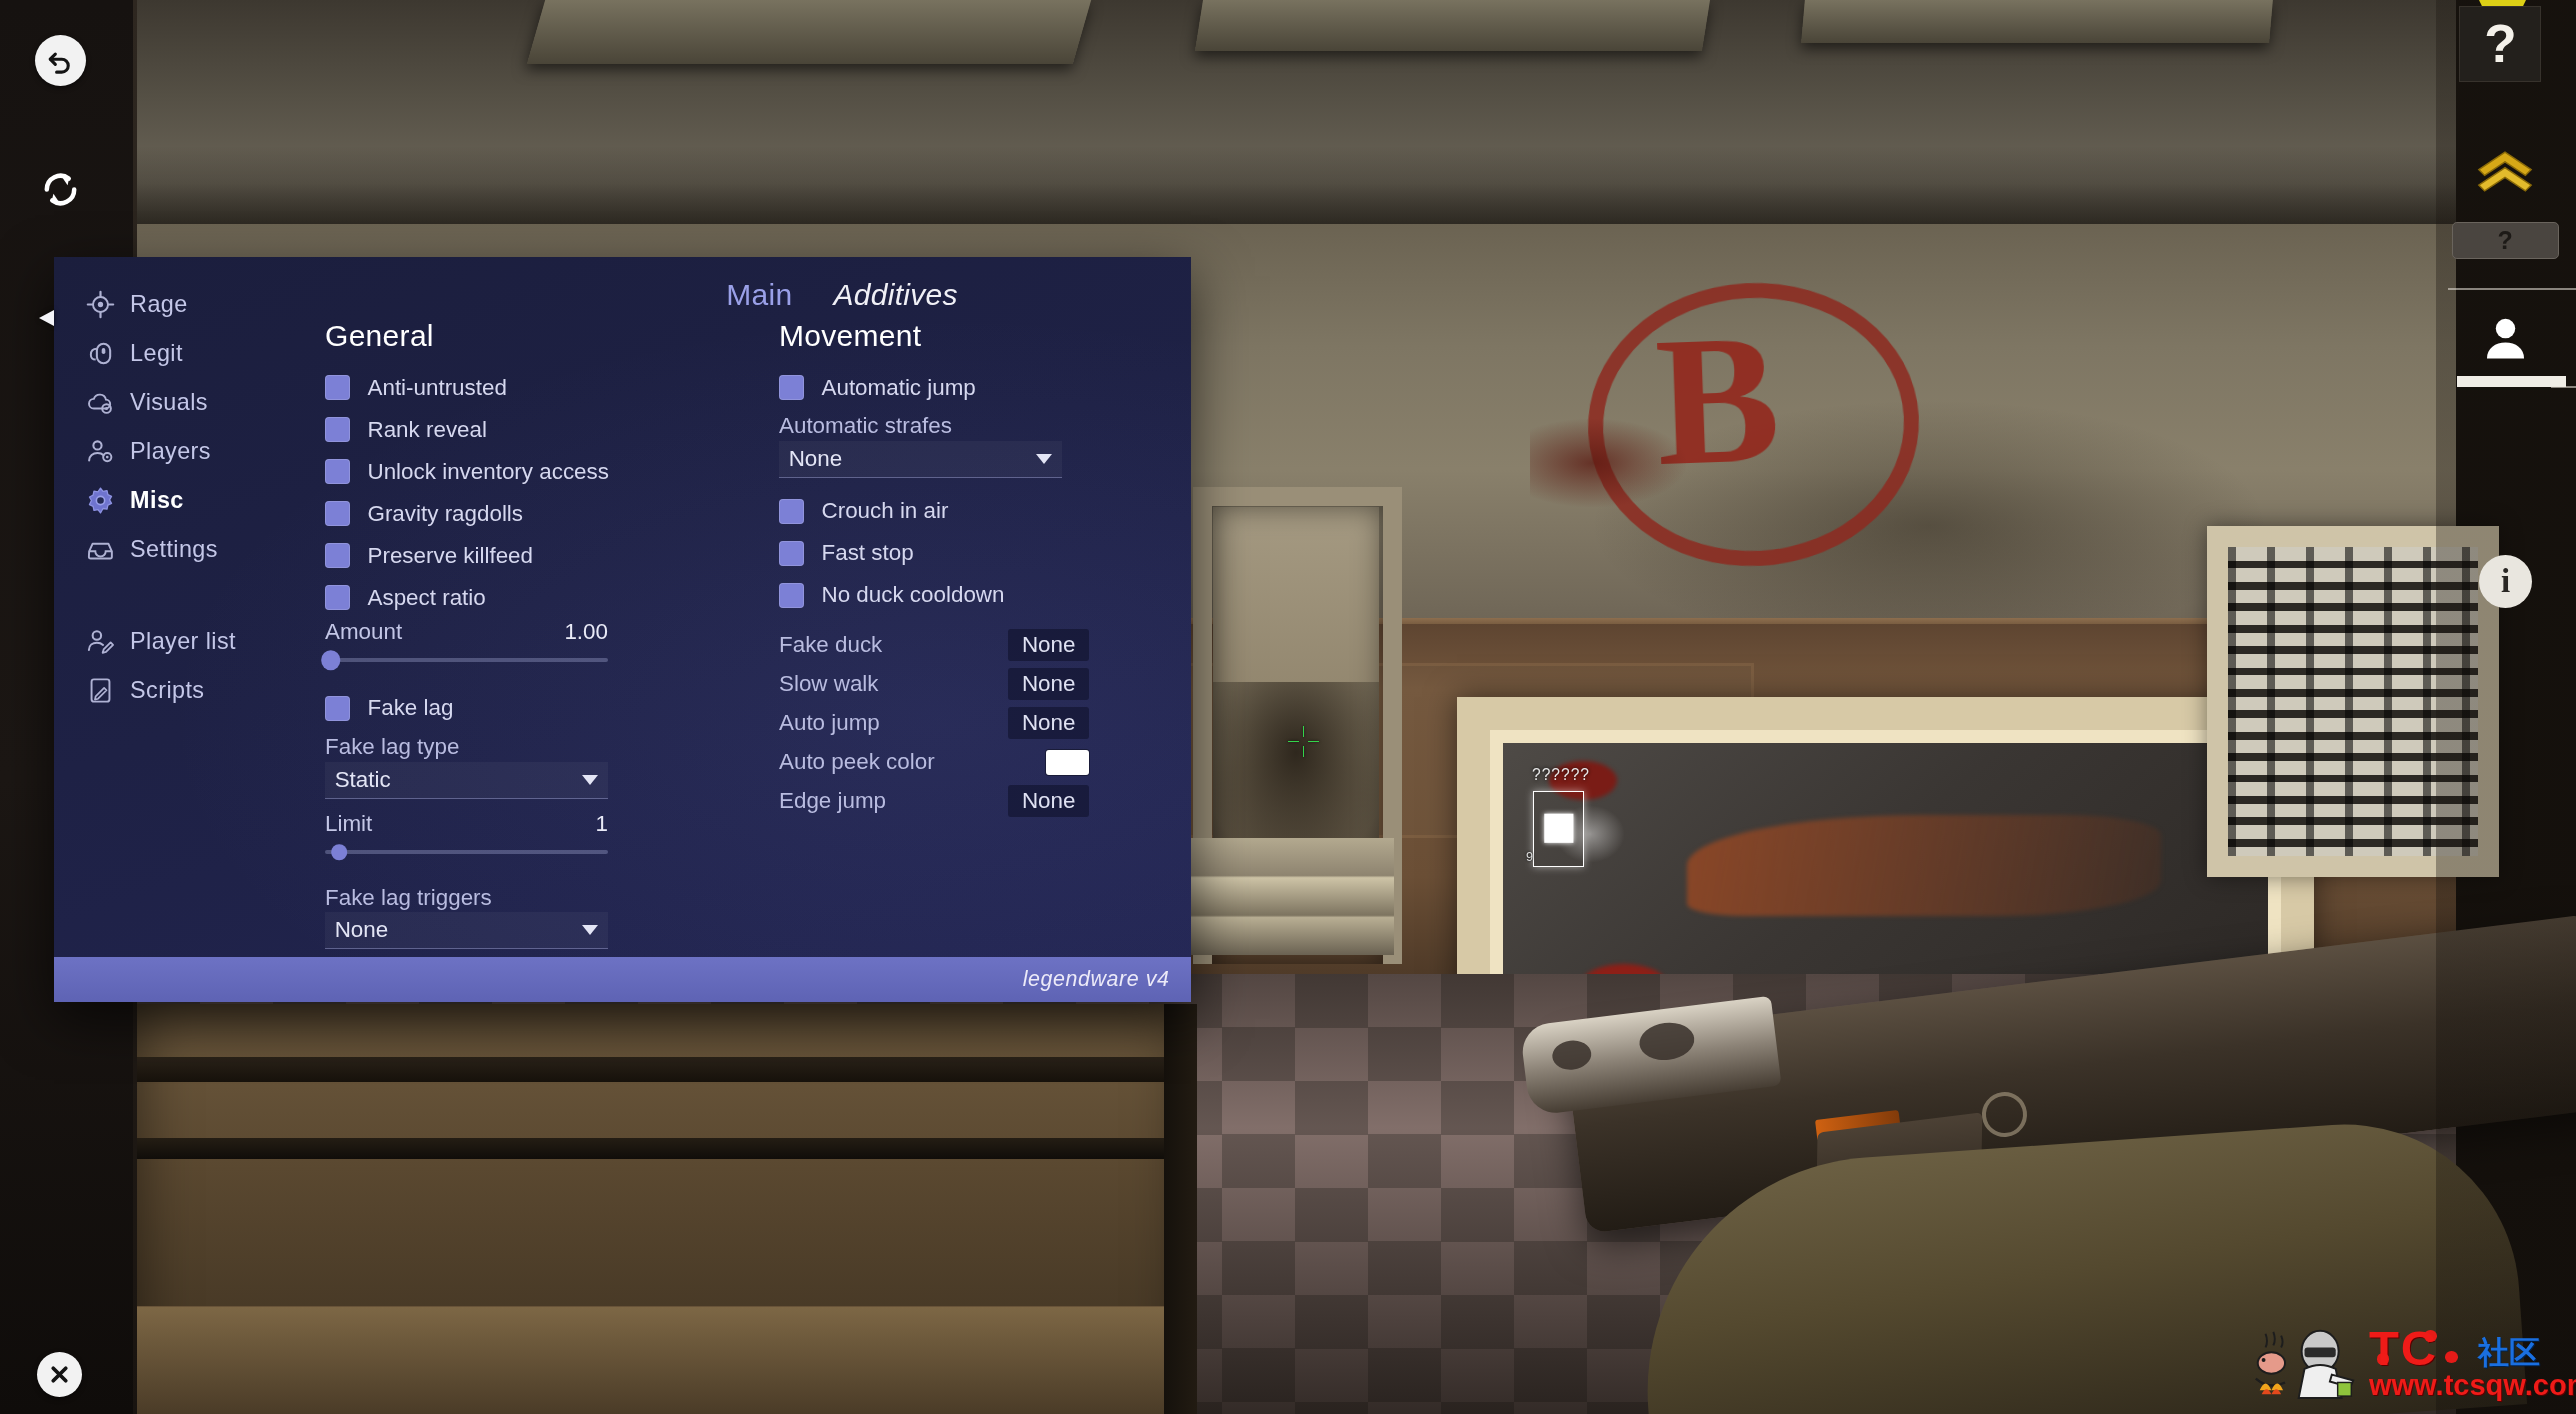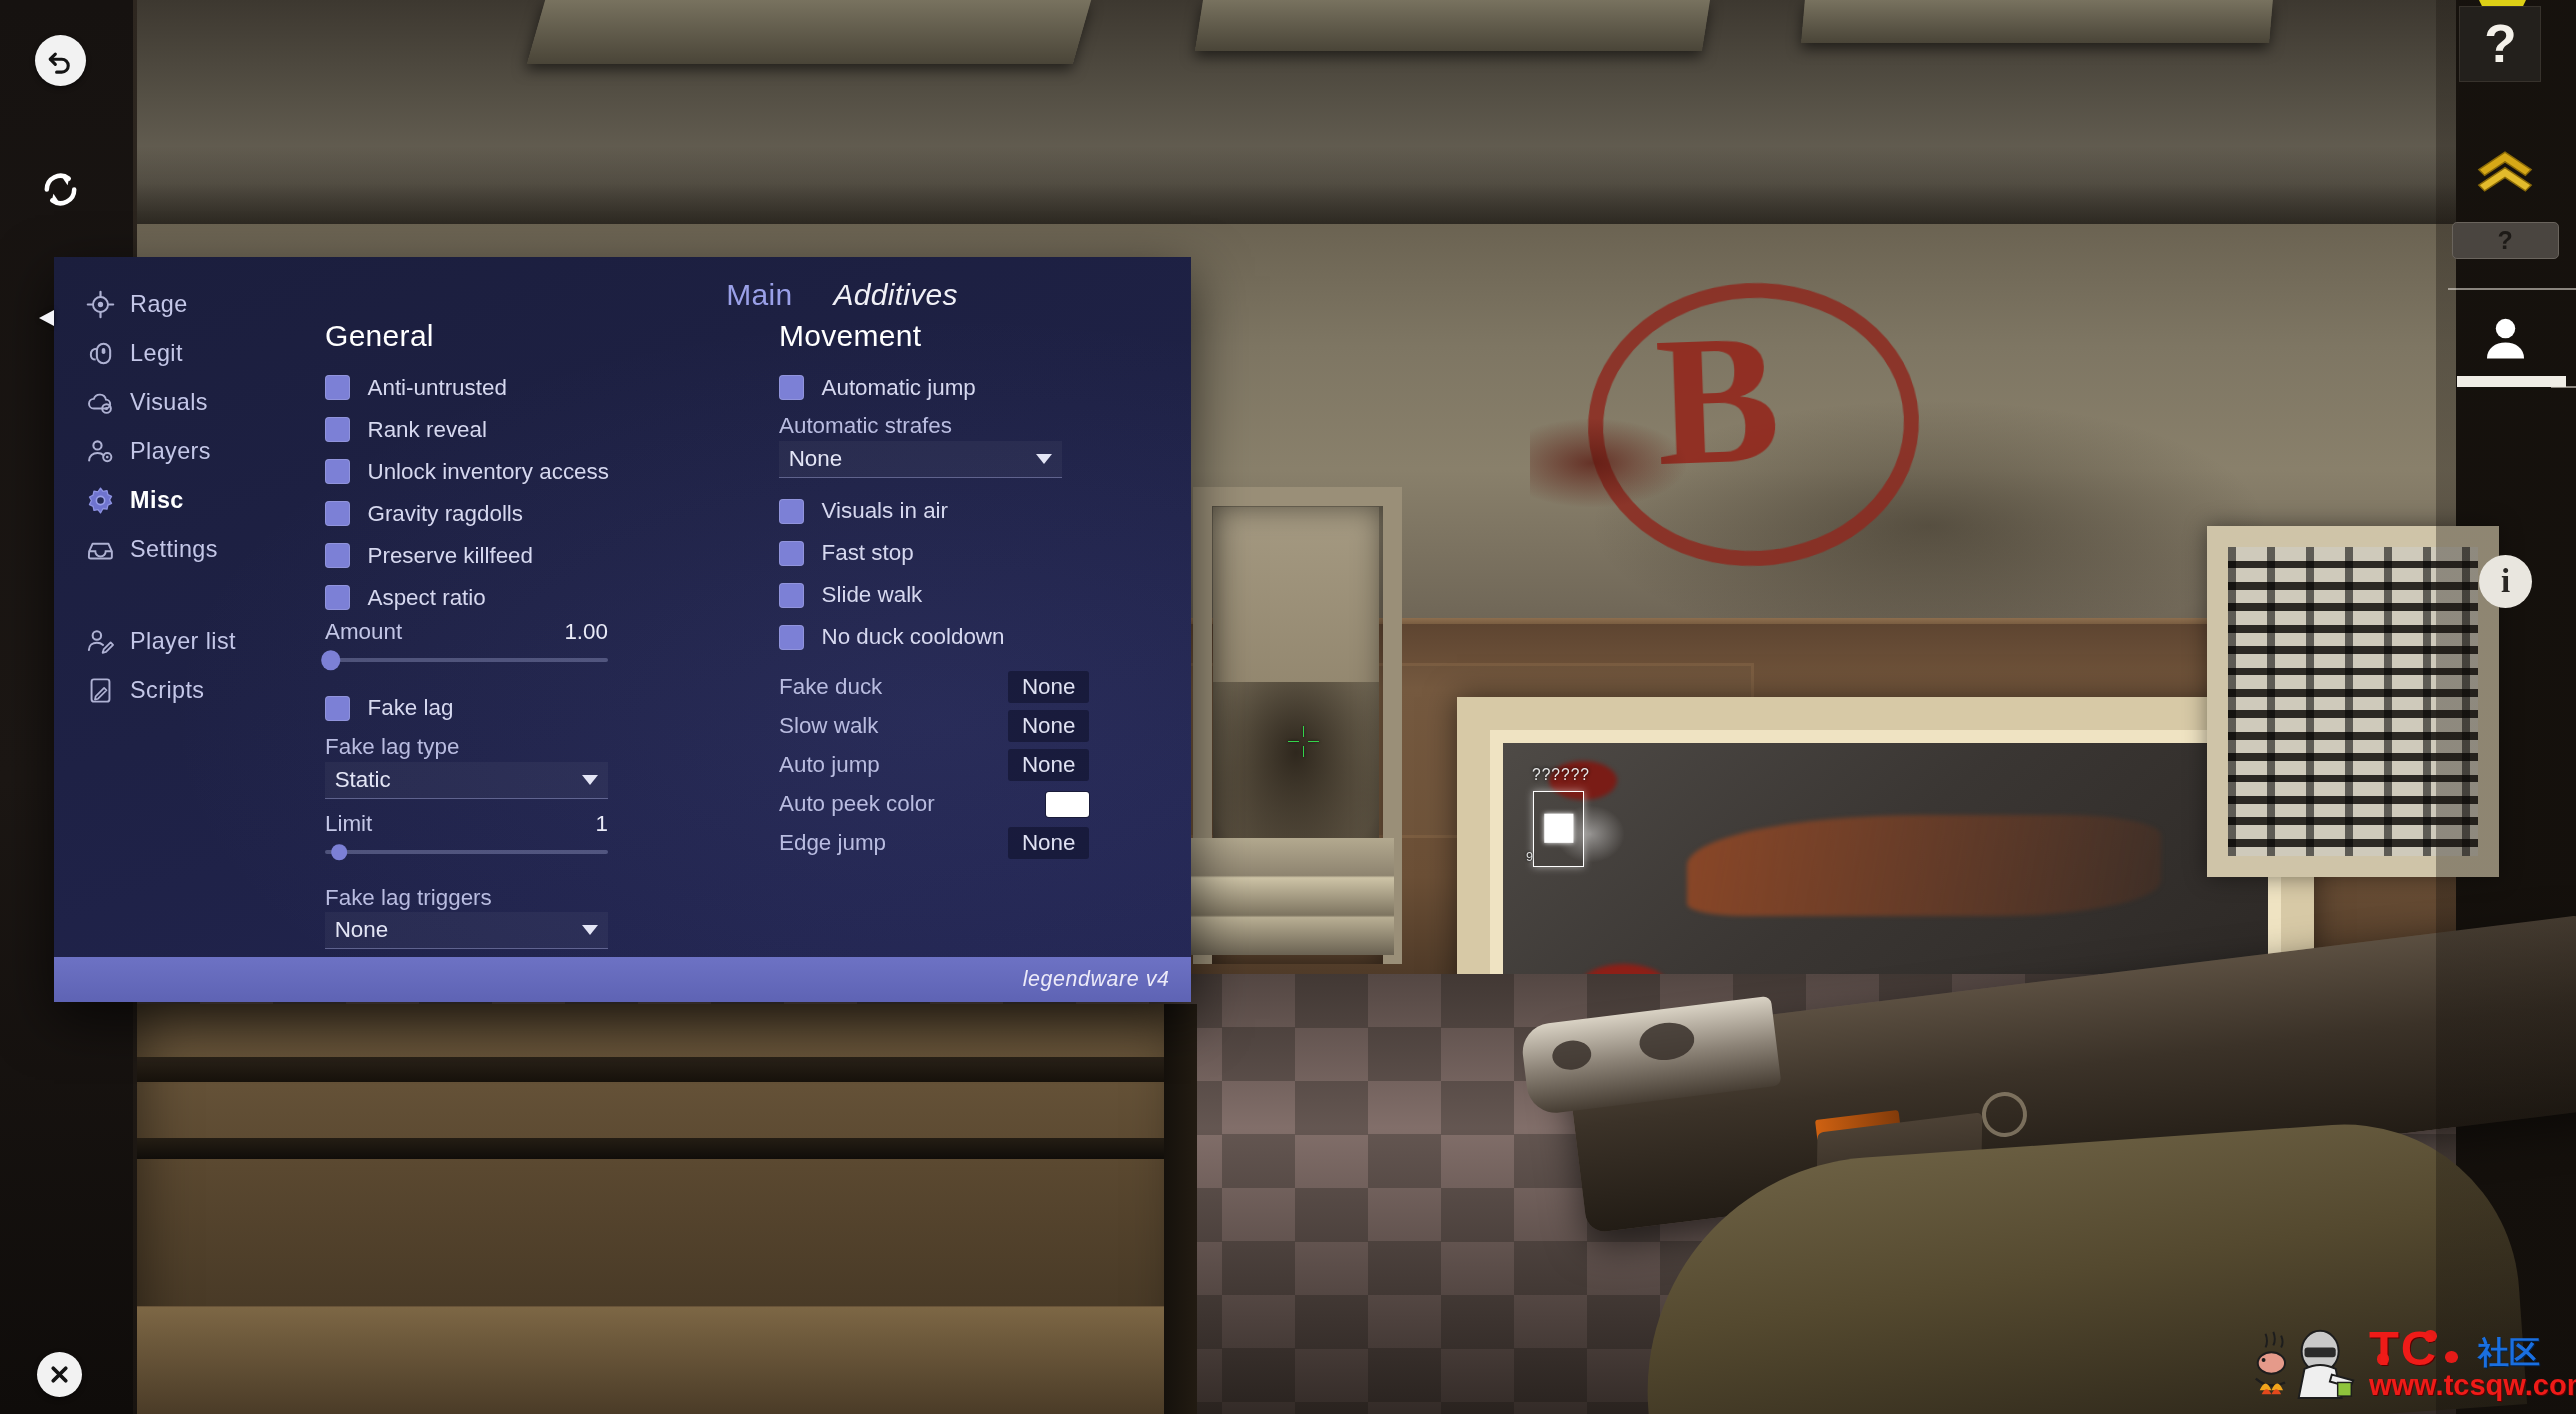--- a/index.html
+++ b/index.html
@@ -833,29 +833,25 @@
           </div>
 
           <div class="field-label">Automatic strafes</div>
           <div class="dropdown">
             <span class="dd-val">None</span>
             <span class="caret"></span>
           </div>
 
           <div class="row-check">
             <span class="cbx"></span>
-            <span class="lbl">Visuals in air</span>
+            <span class="lbl">Crouch in air</span>
           </div>
           <div class="row-check">
             <span class="cbx"></span>
             <span class="lbl">Fast stop</span>
-          </div>
-          <div class="row-check">
-            <span class="cbx"></span>
-            <span class="lbl">Slide walk</span>
           </div>
           <div class="row-check">
             <span class="cbx"></span>
             <span class="lbl">No duck cooldown</span>
           </div>
 
           <div class="spacer-8"></div>
 
           <div class="kv-row">
             <span class="kv-name">Fake duck</span>

